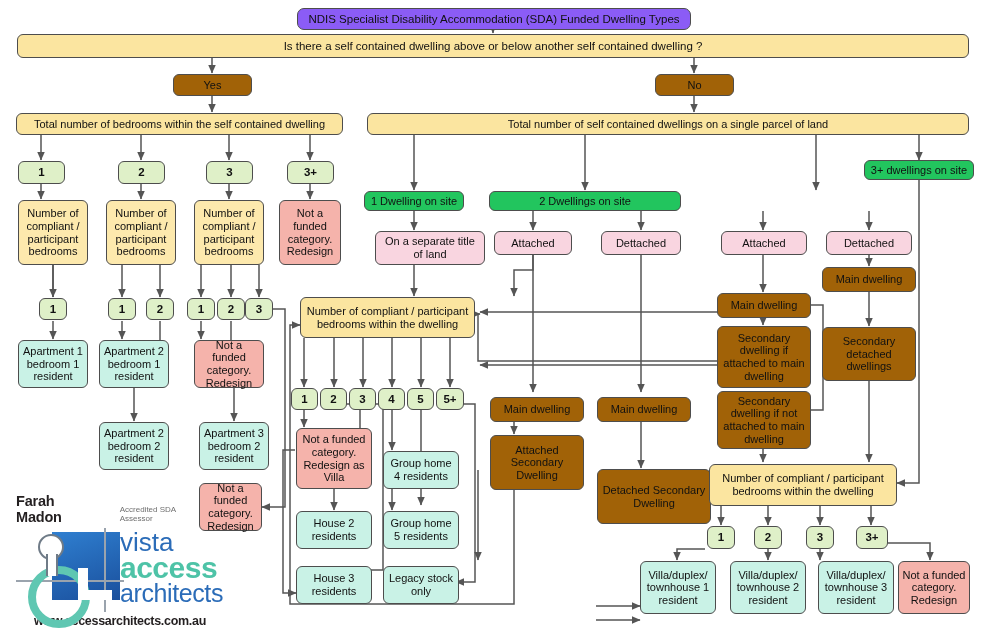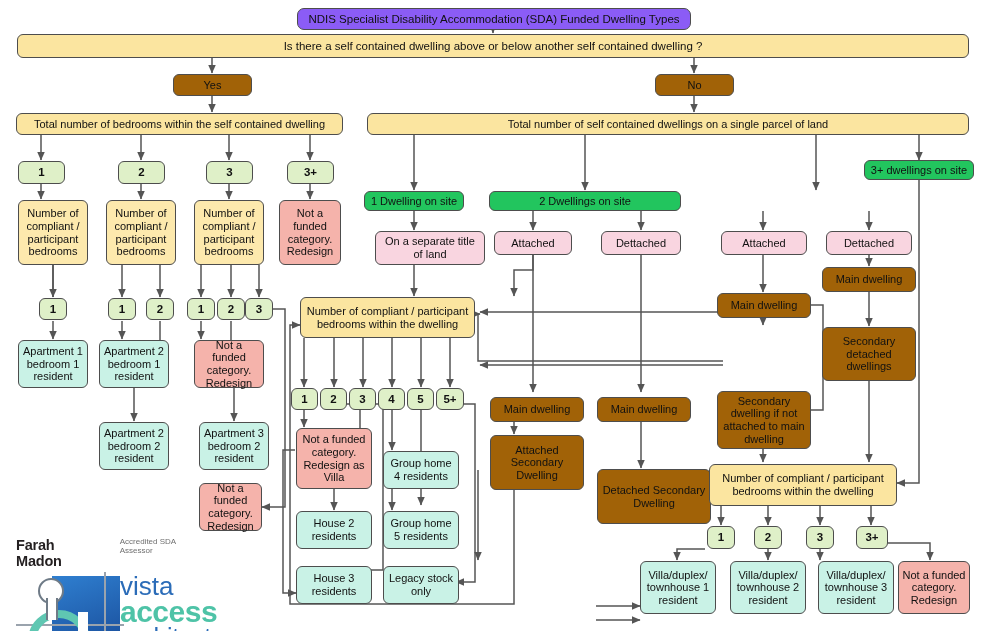--- a/index.html
+++ b/index.html
@@ -227,39 +227,40 @@
   <div class="node n-teal" style="left:383px;top:511px;width:76px;height:38px;">Group home 5 residents</div>
   <div class="node n-teal" style="left:383px;top:566px;width:76px;height:38px;">Legacy stock only</div>
 
   <div class="node n-blue" style="left:490px;top:397px;width:94px;height:25px;">Main dwelling</div>
   <div class="node n-blue" style="left:490px;top:435px;width:94px;height:55px;">Attached Secondary Dwelling</div>
 
   <div class="node n-blue" style="left:597px;top:397px;width:94px;height:25px;">Main dwelling</div>
   <div class="node n-blue" style="left:597px;top:469px;width:114px;height:55px;">Detached Secondary Dwelling</div>
 
   <div class="node n-blue" style="left:717px;top:293px;width:94px;height:25px;">Main dwelling</div>
+  <div class="node n-blue" style="left:717px;top:326px;width:94px;height:62px;">Secondary dwelling if attached to main dwelling</div>
   <div class="node n-blue" style="left:717px;top:391px;width:94px;height:58px;">Secondary dwelling if not attached  to main dwelling</div>
 
   <div class="node n-blue" style="left:822px;top:267px;width:94px;height:25px;">Main dwelling</div>
   <div class="node n-blue" style="left:822px;top:327px;width:94px;height:54px;">Secondary detached dwellings</div>
 
   <div class="node n-yellow" style="left:709px;top:464px;width:188px;height:42px;">Number of compliant / participant bedrooms within the dwelling</div>
 
   <div class="node n-green" style="left:707px;top:526px;width:28px;height:23px;">1</div>
   <div class="node n-green" style="left:754px;top:526px;width:28px;height:23px;">2</div>
   <div class="node n-green" style="left:806px;top:526px;width:28px;height:23px;">3</div>
   <div class="node n-green" style="left:856px;top:526px;width:32px;height:23px;">3+</div>
 
   <div class="node n-teal" style="left:640px;top:561px;width:76px;height:53px;">Villa/duplex/ townhouse 1 resident</div>
   <div class="node n-teal" style="left:730px;top:561px;width:76px;height:53px;">Villa/duplex/ townhouse 2 resident</div>
   <div class="node n-teal" style="left:818px;top:561px;width:76px;height:53px;">Villa/duplex/ townhouse 3 resident</div>
   <div class="node n-red" style="left:898px;top:561px;width:72px;height:53px;">Not a funded category. Redesign</div>
 
   <div id="logo" style="left:16px;top:493px;width:190px;height:122px;">
-    <div style="display:flex;gap:20px;margin-top:44px;">
+    <div style="display:flex;align-items:flex-end;gap:20px;">
       <span class="logo-name">Farah Madon</span>
       <span class="logo-sub" style="padding-bottom:2px;">Accredited SDA Assessor</span>
     </div>
     <div style="position:relative;height:84px;margin-top:3px;">
 
       <div style="position:absolute;left:36px;top:4px;width:68px;height:68px;background:linear-gradient(160deg,#2f7fd0,#1a4f9c);"></div>
 
       <div style="position:absolute;left:88px;top:0px;width:1.5px;height:84px;background:#9aa3ad;"></div>
       <div style="position:absolute;left:0px;top:52px;width:108px;height:1.5px;background:#9aa3ad;"></div>
 

